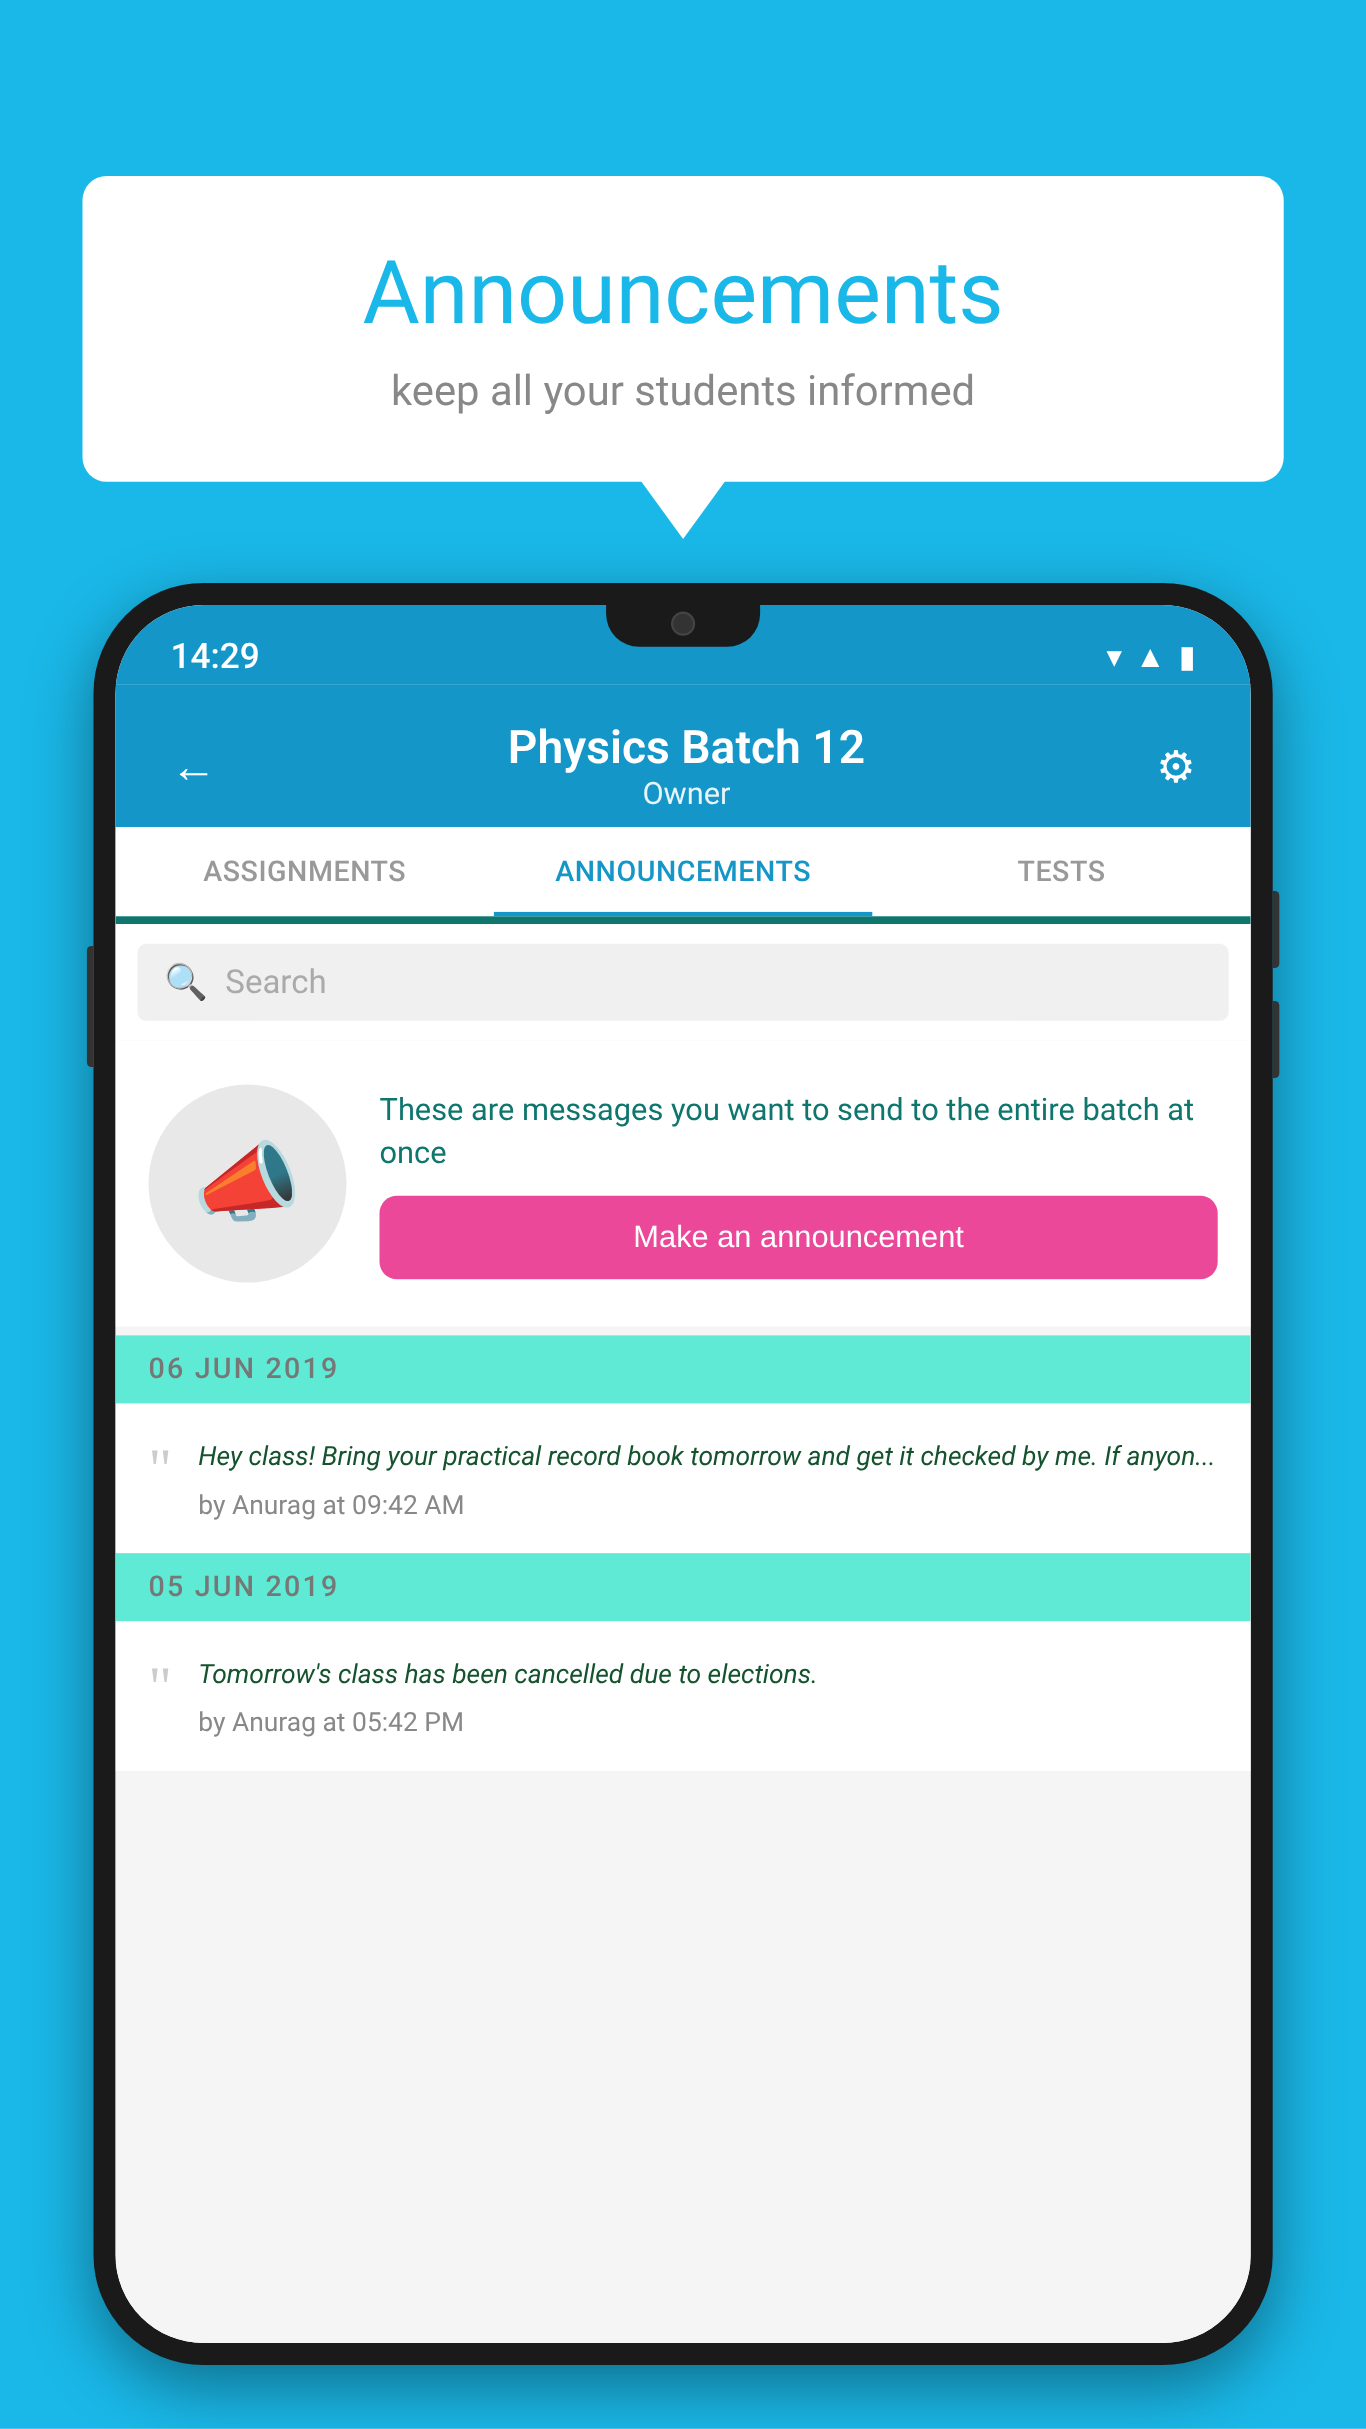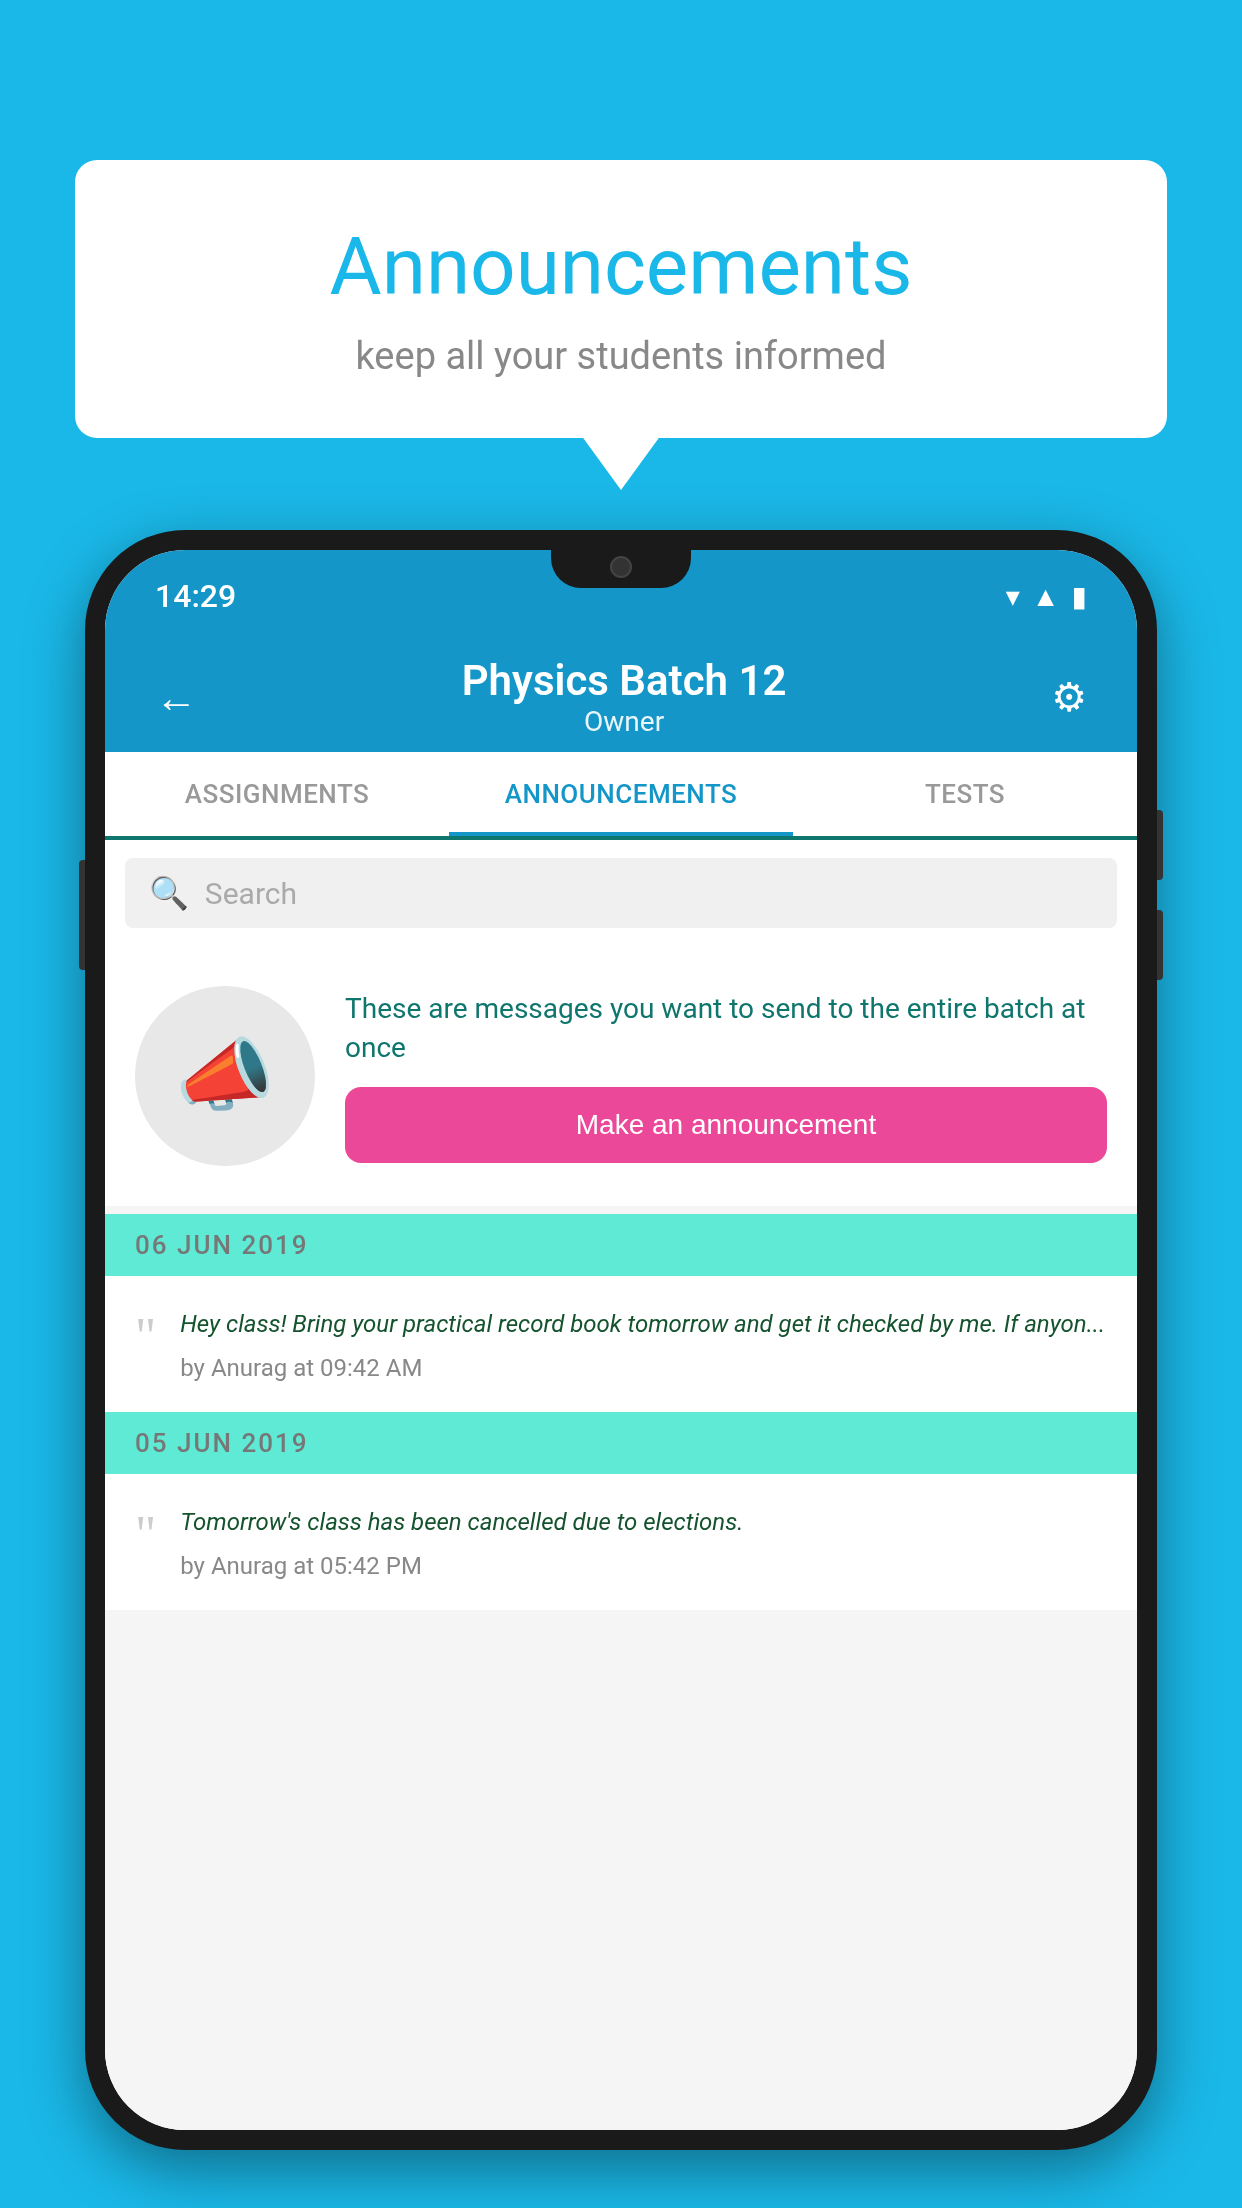--- a/index.html
+++ b/index.html
@@ -180,21 +180,21 @@
       cursor: pointer;
       padding: 10px;
     }
 
     
     .tab-bar {
       background: white;
       display: flex;
       align-items: stretch;
       flex-shrink: 0;
-      border-bottom: 4px solid #0f766e;
+      border-bottom: 7px solid #0f766e;
       height: 88px;
     }
 
     .tab-item {
       flex: 1;
       display: flex;
       align-items: center;
       justify-content: center;
       font-size: 26px;
       font-weight: 500;

